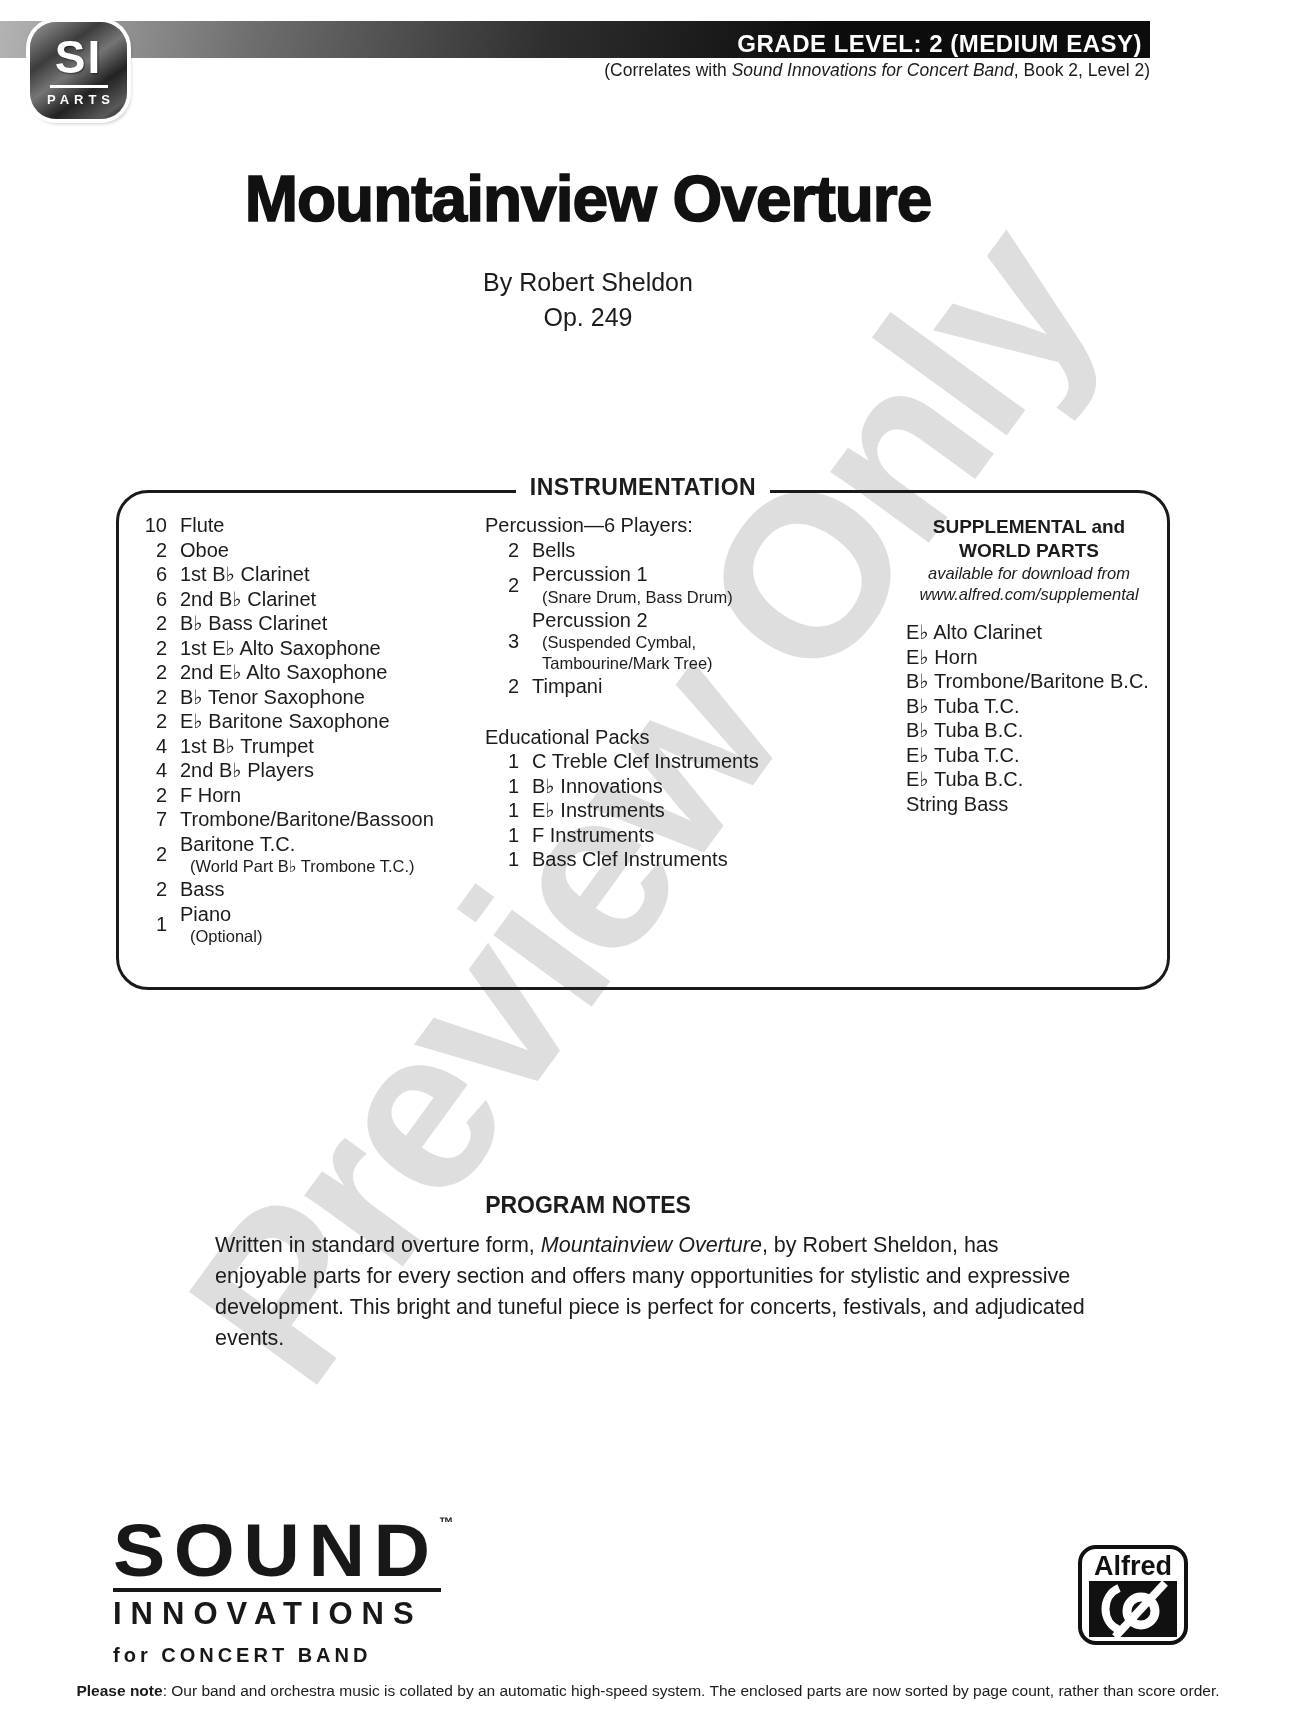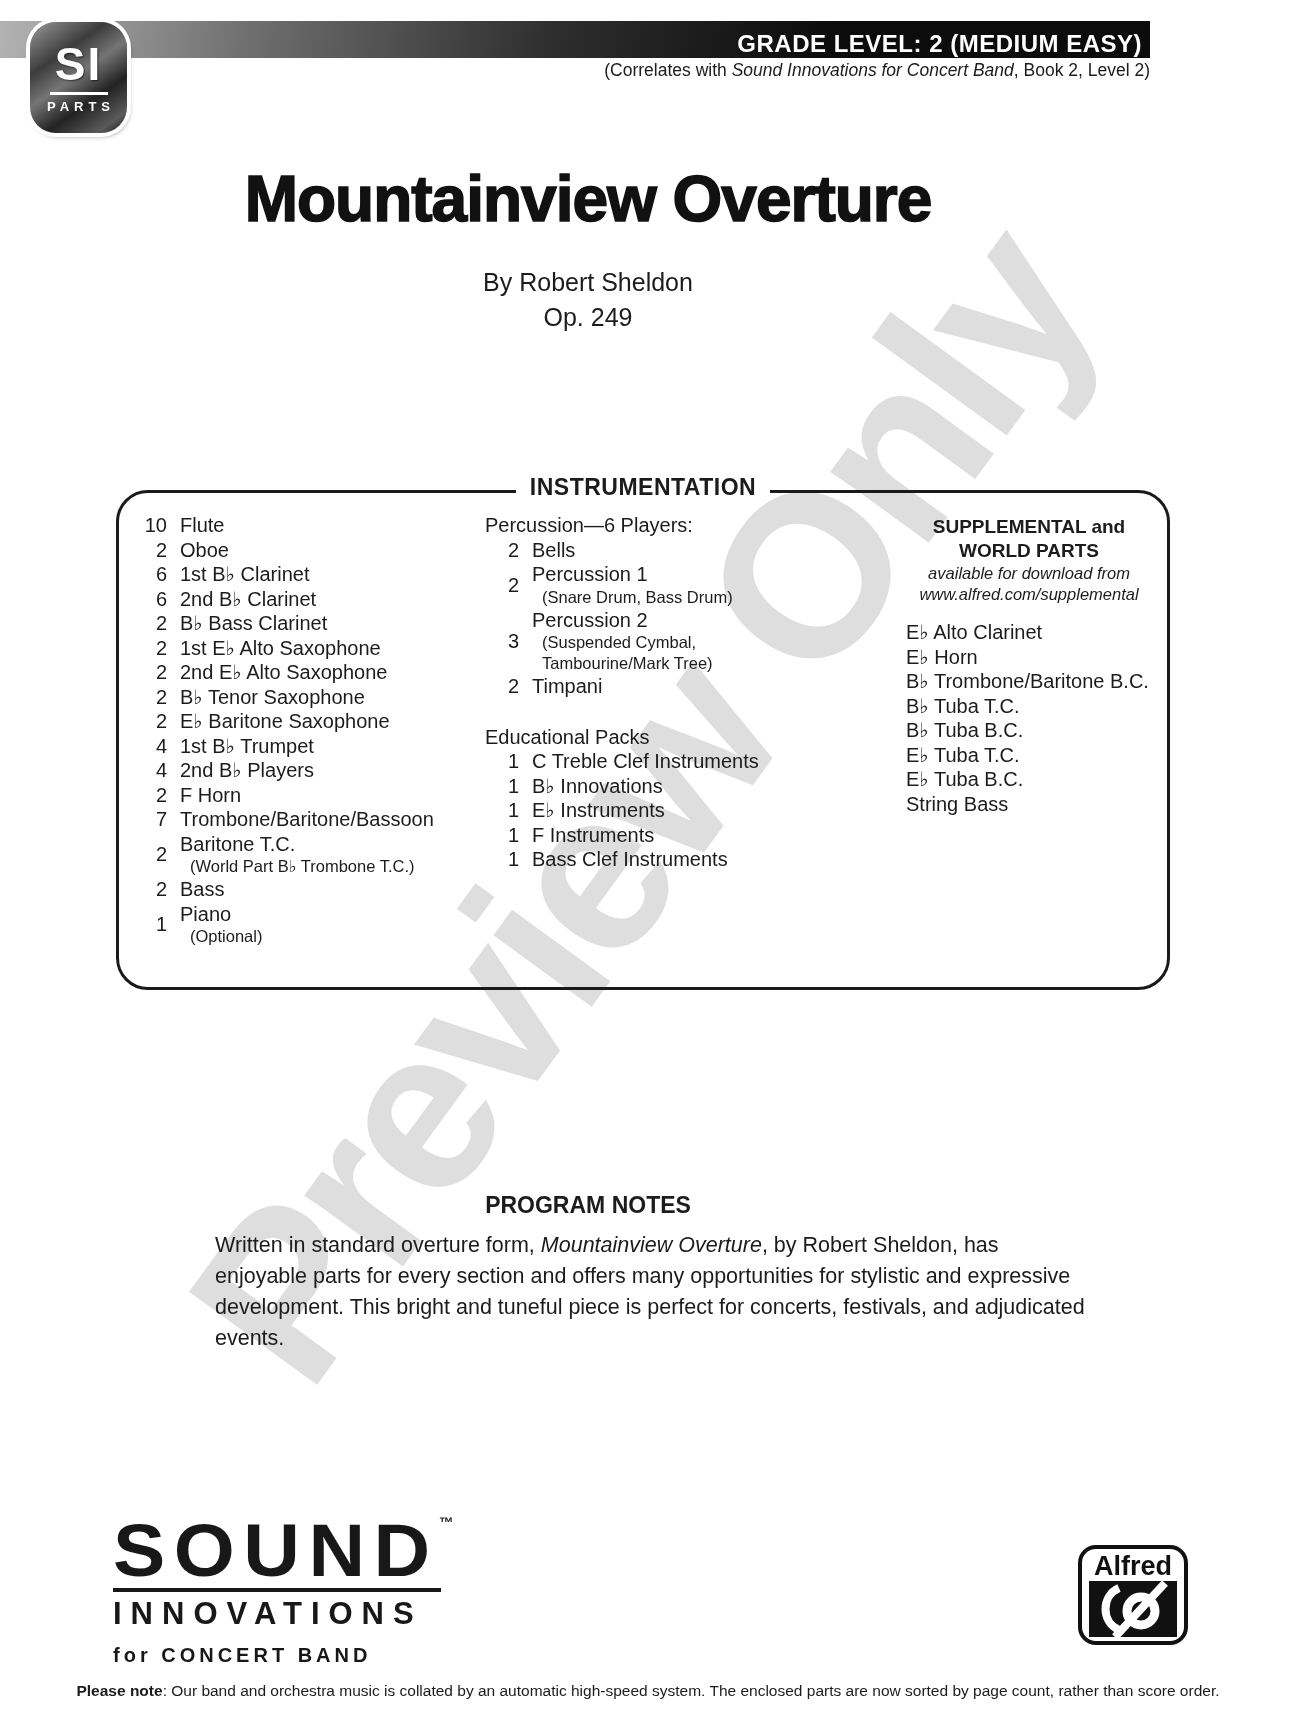--- a/index.html
+++ b/index.html
@@ -25,21 +25,21 @@
     padding-right:8px; letter-spacing:0.5px;
   }
   .correlates {
     position:absolute; left:8px; top:60px; width:1150px;
     text-align:right; font-size:17.5px; padding-right:8px;
   }
   .correlates .it { font-style:italic; }
 
   
   .si-icon {
-    position:absolute; left:30px; top:22px; width:97px; height:111px;
+    position:absolute; left:30px; top:22px; width:97px; height:97px;
     border-radius:26px;
     background:linear-gradient(145deg,#9a9a9a 0%,#3c3c3c 30%,#757575 48%,#222 68%,#5a5a5a 88%,#161616 100%);
     box-shadow:0 0 0 4px #fff, 2px 3px 5px rgba(0,0,0,0.45);
     display:flex; flex-direction:column; align-items:center; justify-content:center;
     color:#fff;
   }
   .si-icon .si-letters { font-size:46px; font-weight:bold; line-height:1; letter-spacing:2px; text-shadow:1px 1px 2px rgba(0,0,0,0.6); }
   .si-icon .si-rule { width:58px; border-top:3px solid #fff; margin:5px 0 4px 0; }
   .si-icon .si-band { font-size:13px; font-weight:bold; letter-spacing:5px; padding-left:5px; }
 

